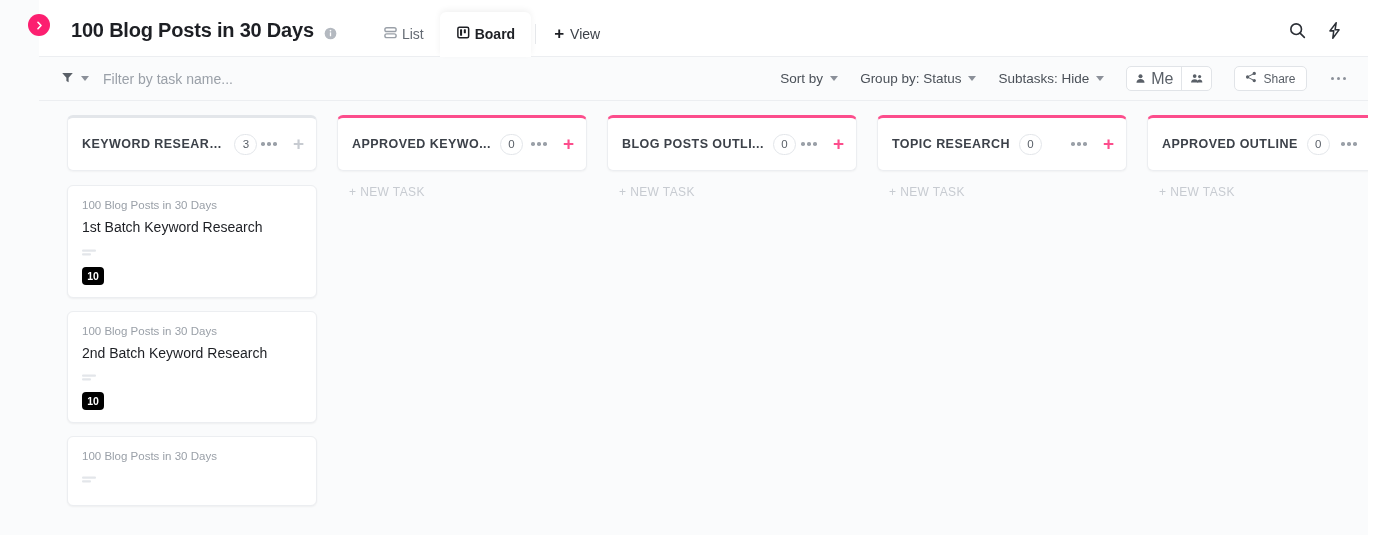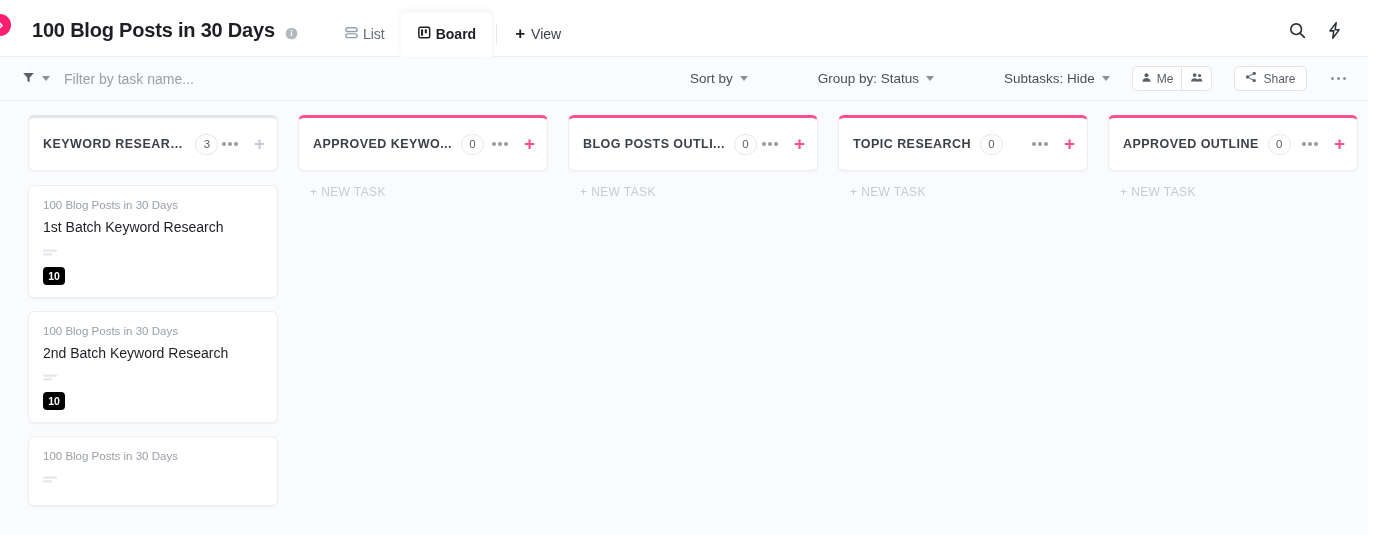--- a/index.html
+++ b/index.html
@@ -13,20 +13,21 @@
     -webkit-font-smoothing: antialiased;
   }
 
   #app {
     width: 1368px;
     height: 535px;
     position: relative;
     background: #fafbfc;
     display: flex;
     flex-direction: column;
+    padding-left: 39px;
   }
 
   
   .topbar {
     height: 57px;
     min-height: 57px;
     background: #ffffff;
     border-bottom: 1px solid #eceef1;
     display: flex;
     align-items: flex-end;
@@ -184,38 +185,37 @@
     gap: 22px;
   }
   .tb-item {
     display: flex;
     align-items: center;
     gap: 7px;
     font-size: 13.5px;
     color: #4a5058;
     cursor: pointer;
     white-space: nowrap;
-    margin-left: 48px;
   }
 
   .btn-group {
     display: flex;
     align-items: stretch;
     border: 1px solid #e1e4e8;
     border-radius: 5px;
     overflow: hidden;
     background: #ffffff;
     height: 25px;
   }
   .btn-group > div {
     display: flex;
     align-items: center;
     gap: 5px;
     padding: 0 8px;
-    font-size: 12px;
+    font-size: 16px;
     color: #5a6068;
     cursor: pointer;
   }
   .btn-group > div + div { border-left: 1px solid #e1e4e8; }
 
   .share-btn {
     display: flex;
     align-items: center;
     gap: 6px;
     border: 1px solid #e1e4e8;

